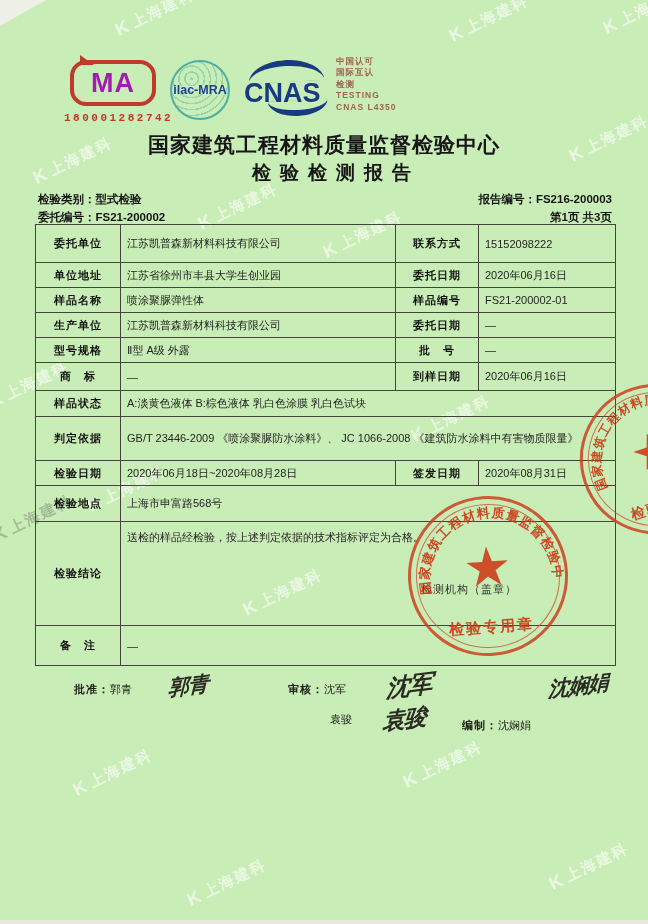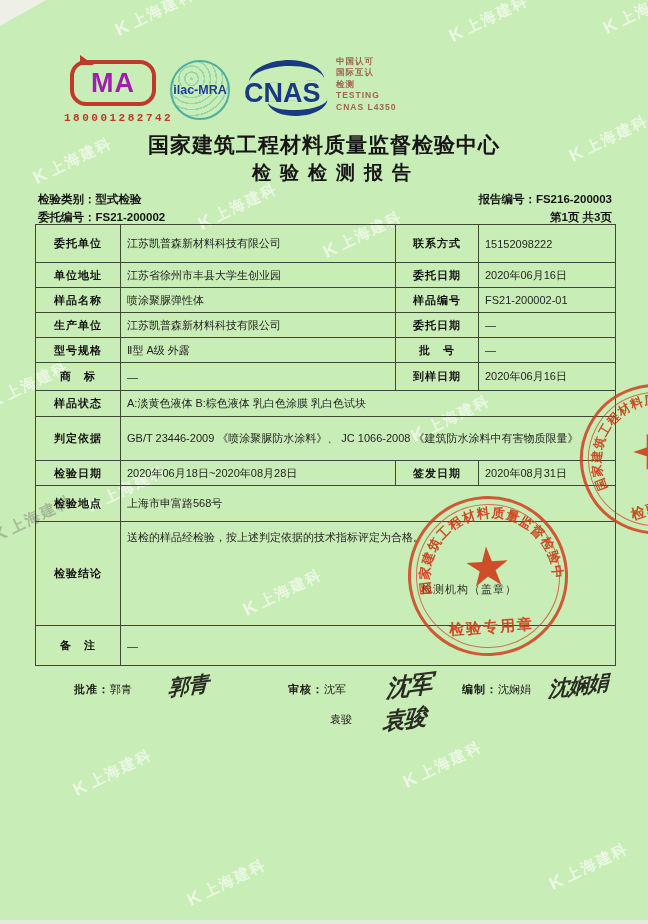--- a/index.html
+++ b/index.html
@@ -298,18 +298,18 @@
   <div class="sig-row">
     <span class="sig-print" style="left:74px; top:682px;"><b>批准：</b><span>郭青</span></span>
     <span class="sig-hand" style="left:168px; top:672px;">郭青</span>
 
     <span class="sig-print" style="left:288px; top:682px;"><b>审核：</b><span>沈军</span></span>
     <span class="sig-hand" style="left:386px; top:670px; font-size:24px;">沈军</span>
 
     <span class="sig-print" style="left:330px; top:712px;">袁骏</span>
     <span class="sig-hand" style="left:382px; top:704px; font-size:23px;">袁骏</span>
 
-    <span class="sig-print" style="left:462px; top:682px;"><b>编制：</b><span>沈娴娟</span></span>
+    <span class="sig-print" style="left:462px; top:718px;"><b>编制：</b><span>沈娴娟</span></span>
     <span class="sig-hand" style="left:548px; top:672px;">沈娴娟</span>
   </div>
 
   <div class="bottom-edge"></div>
 </div>
 
 </body></html>

